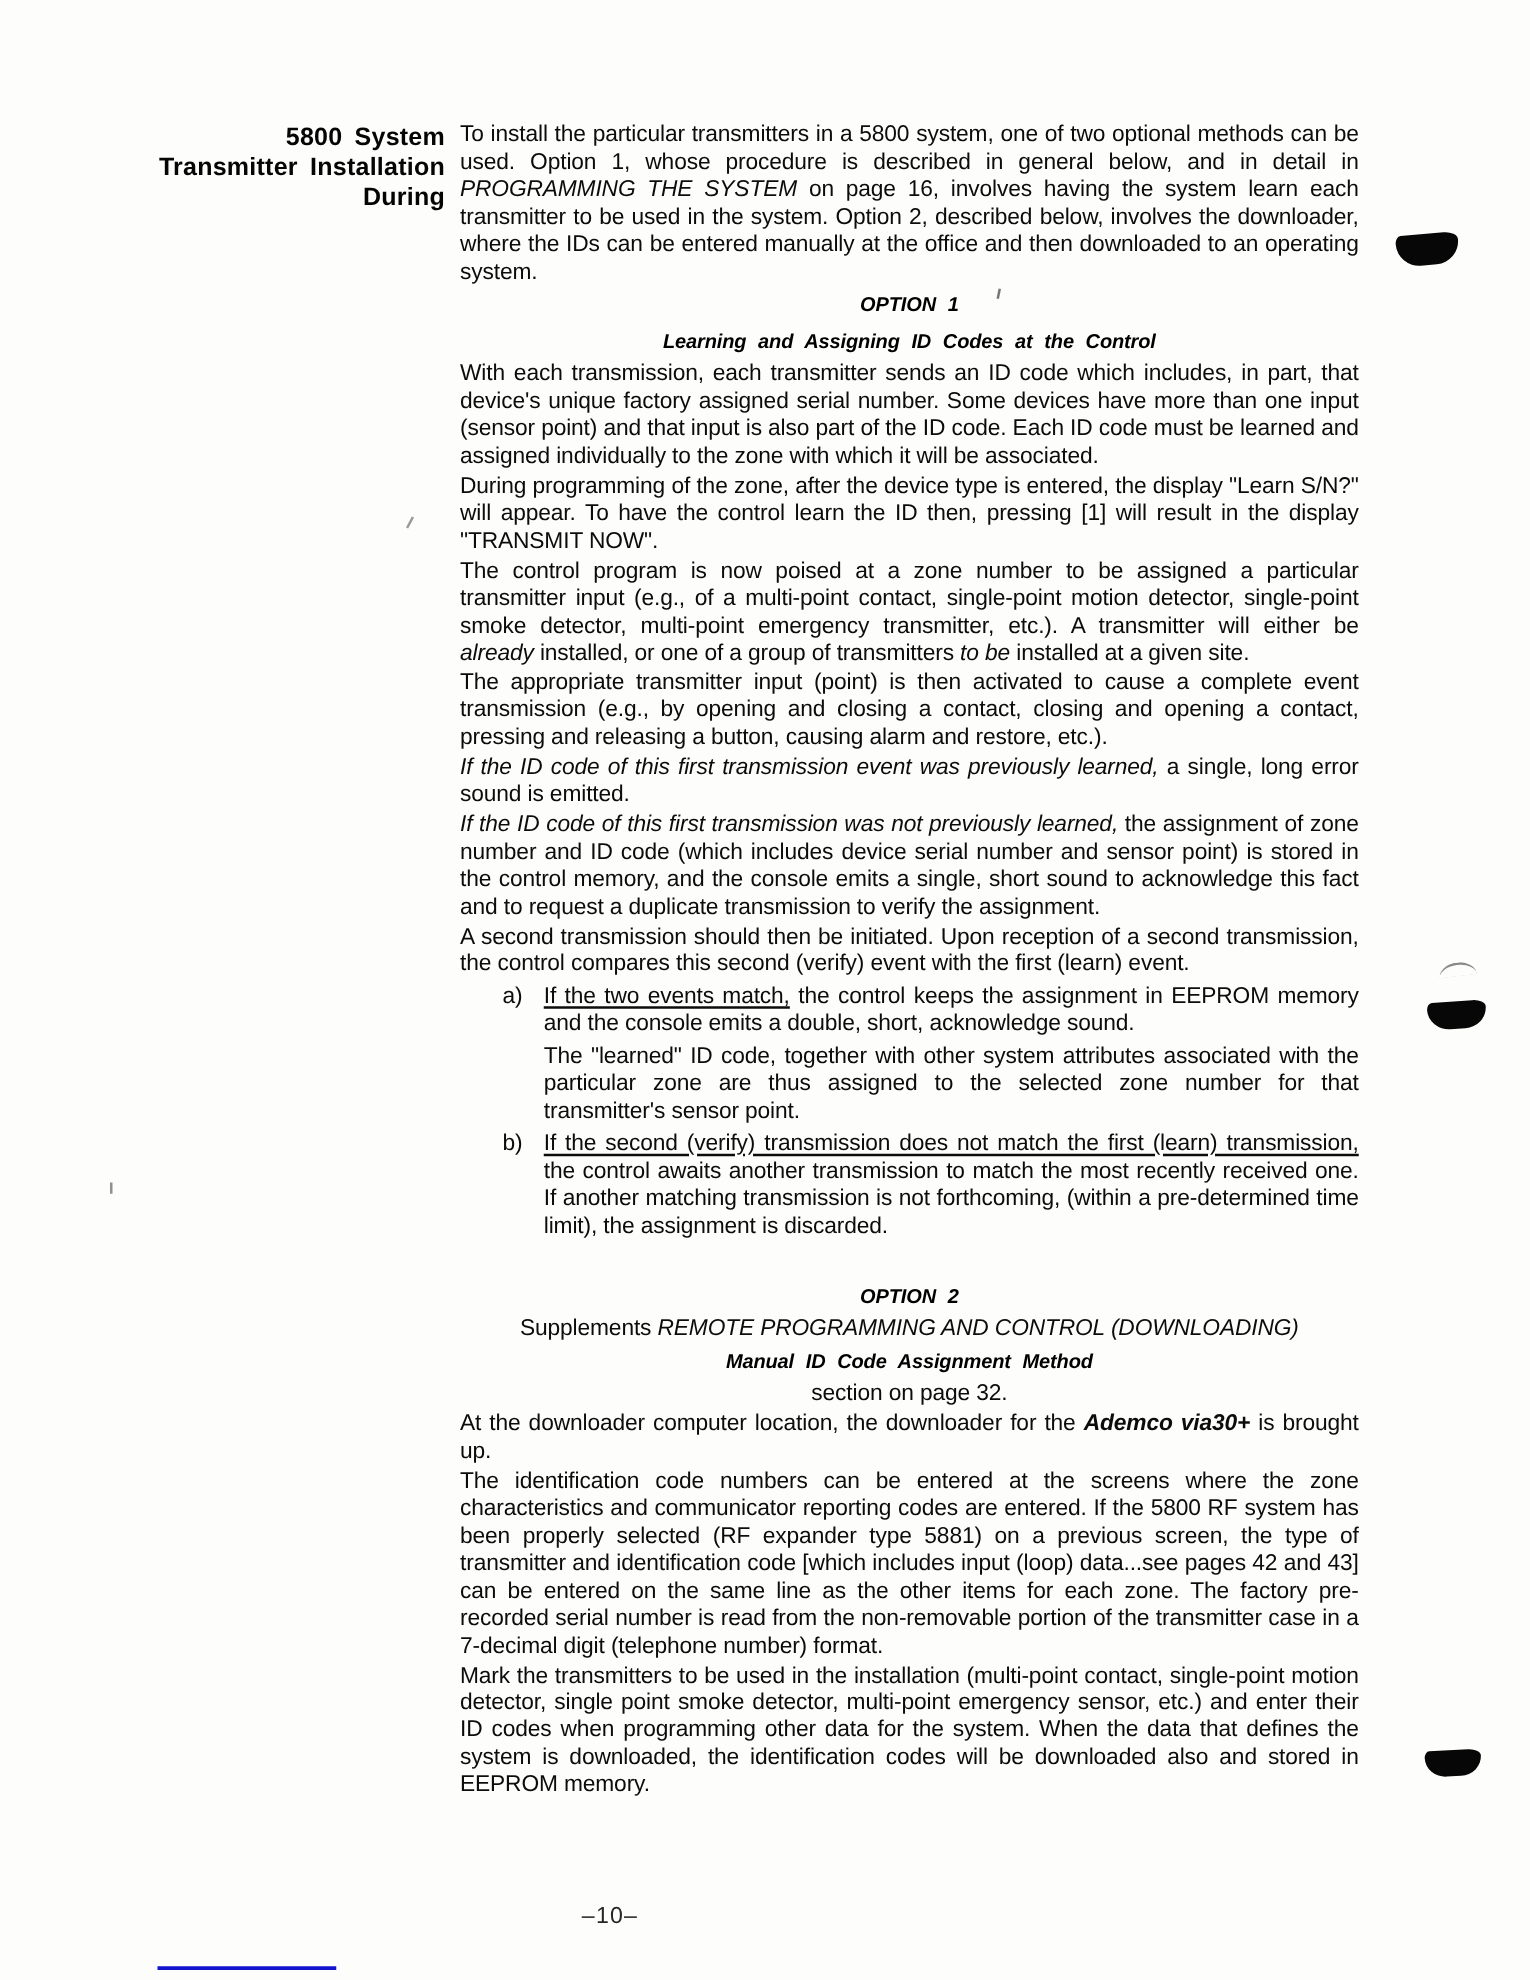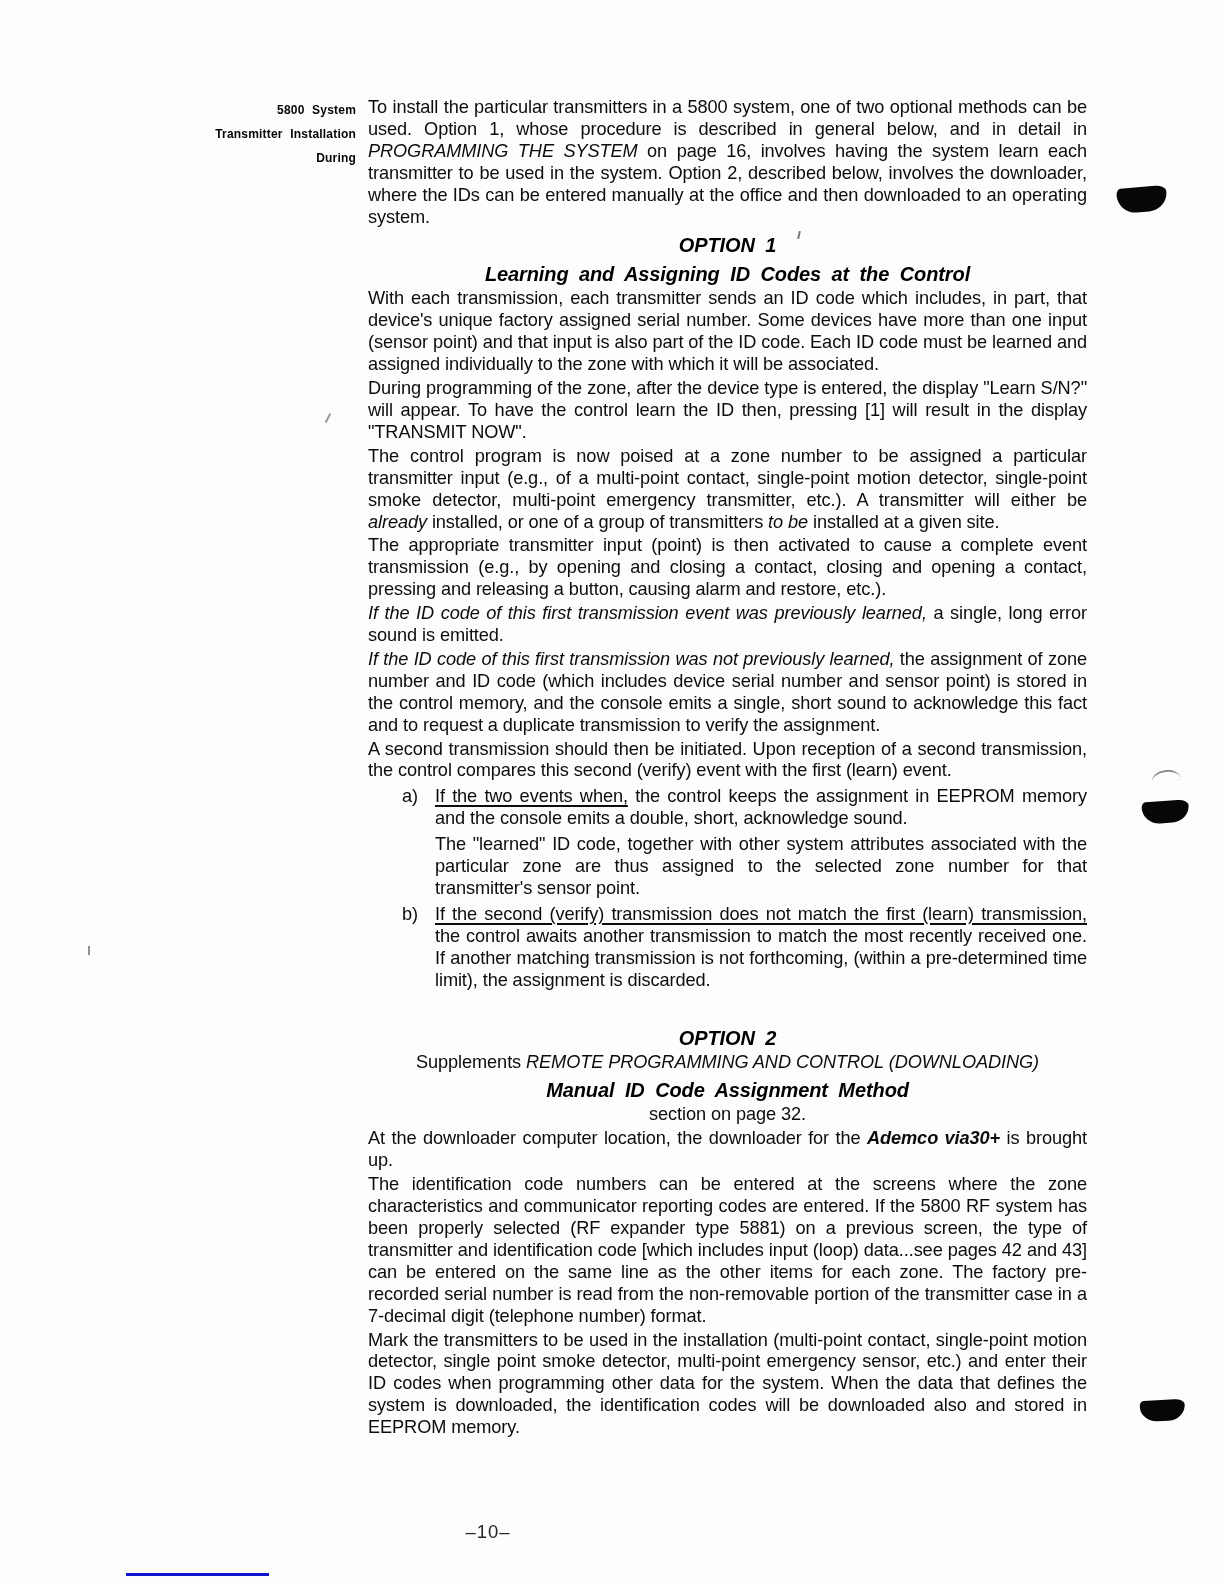--- a/index.html
+++ b/index.html
@@ -9,36 +9,36 @@
     font-family:"Liberation Sans","DejaVu Sans",sans-serif;
     color:#0d0d0d;
     position:relative;
     overflow:hidden;
   }
   .page{position:absolute;inset:0;background:#fdfdfc;}
 
   
   .side-heading{
     position:absolute;left:56px;top:99px;width:300px;
-    text-align:right;font-weight:700;font-size:12px;line-height:23.8px;
+    text-align:right;font-weight:700;font-size:20px;line-height:23.8px;
     letter-spacing:.2px;word-spacing:4px;color:#050505;
   }
 
   
   .content{
     position:absolute;left:368px;top:97px;width:719px;
     font-size:18.2px;line-height:21.9px;letter-spacing:-0.1px;
     color:#0c0c0c;
   }
   .blk{margin-top:2px;}
   .blk:first-child{margin-top:0;}
   .blk.para{text-align:justify;}
   .blk.heading,.blk.heading-lg{
     text-align:center;font-weight:700;font-style:italic;
-    font-size:20px;line-height:24px;word-spacing:5px;color:#000;margin-top:5px;
+    font-size:16px;line-height:24px;word-spacing:5px;color:#000;margin-top:5px;
   }
   .blk.heading-lg{margin-top:34px;}
   .blk.center{text-align:center;}
   .blk.item{display:flex;margin-top:4px;padding-left:34px;}
   .blk.item .marker{flex:0 0 33px;}
   .blk.item .item-body{flex:1;display:block;text-align:justify;}
   .blk.cont{margin-left:67px;margin-top:4px;text-align:justify;}
 
   .run-n{font-style:normal;}
   .run-i{font-style:italic;}
@@ -90,21 +90,21 @@
       <div class="blk heading"><span class="run-bi">Learning and Assigning ID Codes at the Control</span></div>
       <div class="blk para"><span class="run-n">With each transmission, each transmitter sends an ID code which includes, in part, that device's unique factory assigned serial number. Some devices have more than one input (sensor point) and that input is also part of the ID code. Each ID code must be learned and assigned individually to the zone with which it will be associated.</span></div>
       <div class="blk para"><span class="run-n">During programming of the zone, after the device type is entered, the display "Learn S/N?" will appear. To have the control learn the ID then, pressing [1] will result in the display "TRANSMIT NOW".</span></div>
       <div class="blk para"><span class="run-n">The control program is now poised at a zone number to be assigned a particular transmitter input (e.g., of a multi-point contact, single-point motion detector, sin­gle-point smoke detector, multi-point emergency transmitter, etc.). A transmitter will either be </span><span class="run-i">already</span><span class="run-n"> installed, or one of a group of transmitters </span><span class="run-i">to be</span><span class="run-n"> installed at a given site.</span></div>
       <div class="blk para"><span class="run-n">The appropriate transmitter input (point) is then activated to cause a complete event transmission (e.g., by opening and closing a contact, closing and opening a contact, pressing and releasing a button, causing alarm and restore, etc.).</span></div>
       <div class="blk para"><span class="run-i">If the ID code of this first transmission event was previously learned,</span><span class="run-n"> a single, long error sound is emitted.</span></div>
       <div class="blk para"><span class="run-i">If the ID code of this first transmission was not previously learned,</span><span class="run-n"> the assignment of zone number and ID code (which includes device serial number and sensor point) is stored in the control memory, and the console emits a single, short sound to acknowledge this fact and to request a duplicate transmission to verify the assignment.</span></div>
       <div class="blk para"><span class="run-n">A second transmission should then be initiated. Upon reception of a second transmission, the control compares this second (verify) event with the first (learn) event.</span></div>
       <div class="blk item">
         <span class="marker">a)</span>
-        <span class="item-body"><span class="run-u">If the two events when,</span><span class="run-n"> the control keeps the assignment in EEPROM memory and the console emits a double, short, acknowledge sound.</span></span>
+        <span class="item-body"><span class="run-u">If the two events match,</span><span class="run-n"> the control keeps the assignment in EEPROM memory and the console emits a double, short, acknowledge sound.</span></span>
       </div>
       <div class="blk cont"><span class="run-n">The "learned" ID code, together with other system attributes associated with the particular zone are thus assigned to the selected zone number for that transmitter's sensor point.</span></div>
       <div class="blk item">
         <span class="marker">b)</span>
         <span class="item-body"><span class="run-u">If the second (verify) transmission does not match the first (learn) trans­mission,</span><span class="run-n"> the control awaits another transmission to match the most re­cently received one. If another matching transmission is not forthcoming, (within a pre-determined time limit), the assignment is discarded.</span></span>
       </div>
       <div class="blk heading-lg"><span class="run-bi">OPTION 2</span></div>
       <div class="blk center"><span class="run-n">Supplements </span><span class="run-i">REMOTE PROGRAMMING AND CONTROL (DOWNLOADING)</span></div>
       <div class="blk heading"><span class="run-bi">Manual ID Code Assignment Method</span></div>
       <div class="blk center"><span class="run-n">section on page 32.</span></div>

